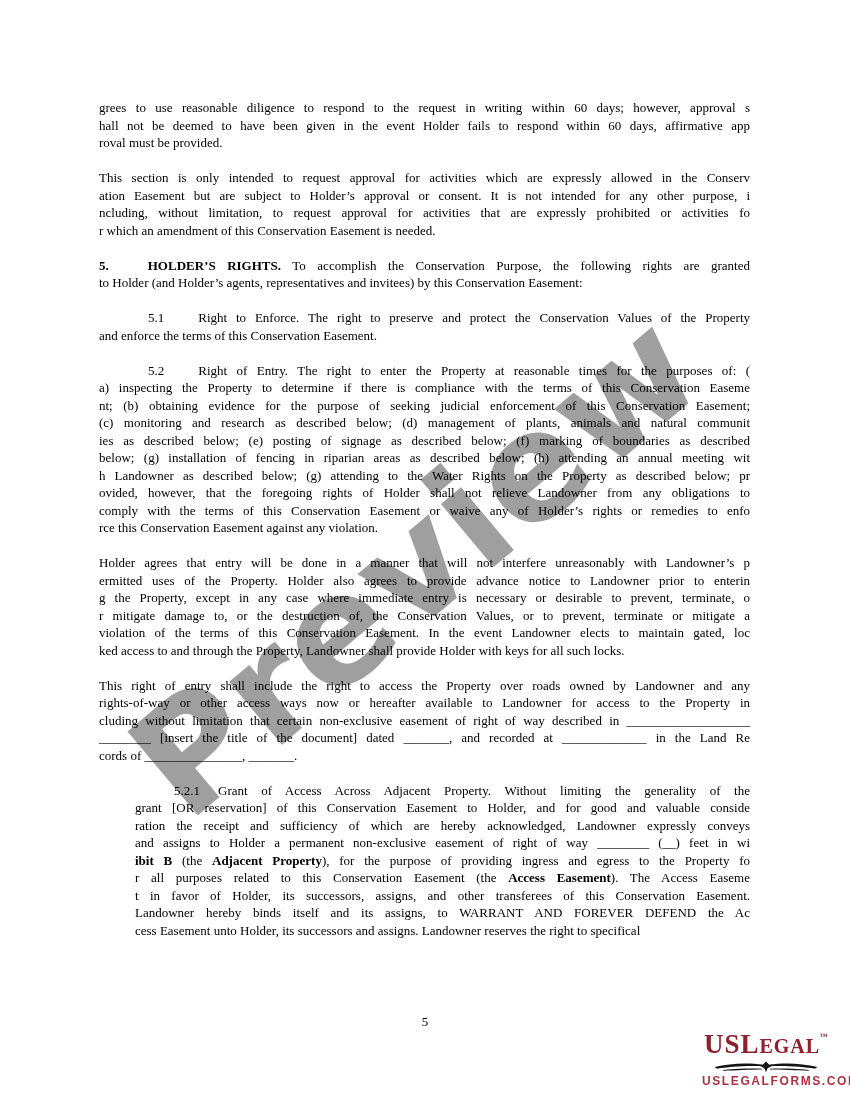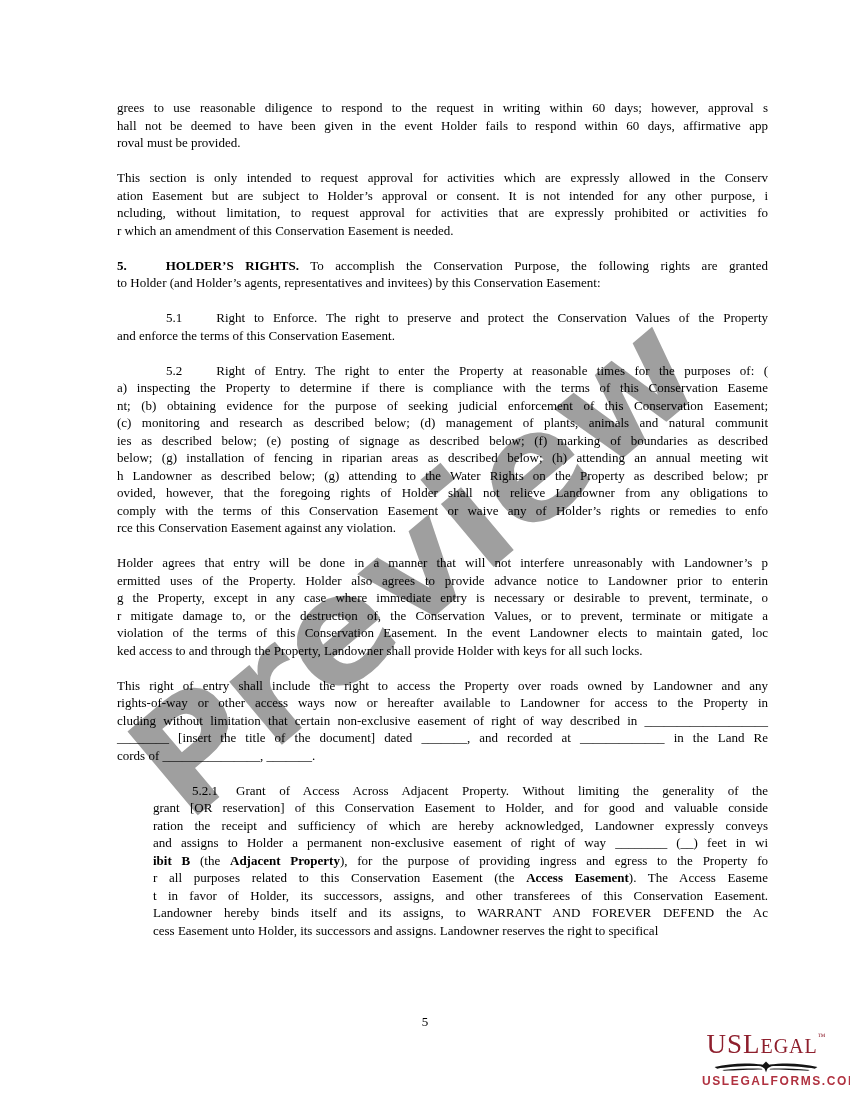--- a/index.html
+++ b/index.html
@@ -20,21 +20,21 @@
     font-size: 150px;
     line-height: 1;
     letter-spacing: 1px;
     color: var(--watermark, #9f9f9f);
     white-space: nowrap;
     z-index: 0;
     user-select: none;
   }
   .doc {
     position: absolute;
-    left: 117px; top: 99px;
+    left: 99px; top: 99px;
     width: 651px;
     z-index: 1;
     font-size: 13px;
   }
   .para { margin: 0 0 17.5px 0; }
   .line {
     height: 17.5px;
     line-height: 17.5px;
     text-align: justify;
     text-align-last: justify;
@@ -54,21 +54,21 @@
   .logo {
     position: absolute;
     left: 702px; top: 1024px;
     width: 128px;
     text-align: center;
     z-index: 1;
   }
   .logo-word {
     color: var(--logo-wordmark, #8e1f2d);
     font-family: "Liberation Serif", serif;
-    font-weight: normal;
+    font-weight: bold;
     line-height: 26px;
     white-space: nowrap;
   }
   .lw-big { font-size: 27px; letter-spacing: 1px; }
   .lw-small { font-size: 20px; letter-spacing: 1px; }
   .lw-tm { font-size: 8px; vertical-align: 14px; letter-spacing: 0; }
   .eagle { display: block; margin: 0 auto; width: 108px; height: 12px; color: var(--emblem, #141414); }
   .logo-site {
     margin-top: 1px;
     color: var(--logo-website, #b03240);

